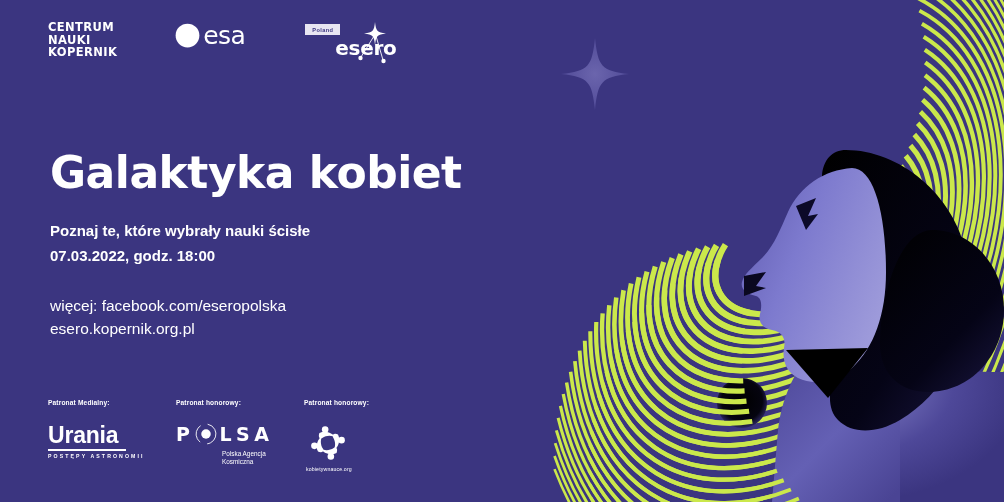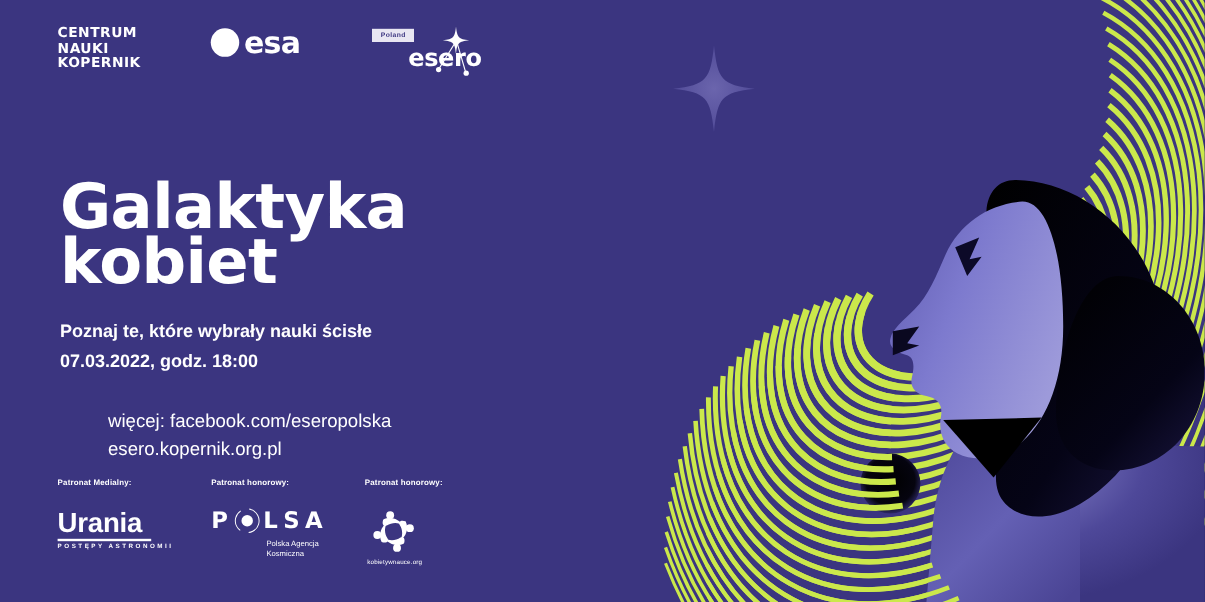--- a/index.html
+++ b/index.html
@@ -55,21 +55,21 @@
   .esa {
     display: flex;
     align-items: center;
     gap: 3px;
     padding-top: 3px;
   }
   .esa-mark { width: 25px; height: 25px; }
   .esa-text {
     color: #ffffff;
     font-family: "DejaVu Sans", sans-serif;
-    font-weight: bold;
+    font-weight: normal;
     font-size: 25px;
     line-height: 25px;
     letter-spacing: -0.6px;
   }
 
   
   .esero { position: relative; width: 96px; height: 48px; }
   .esero-badge {
     position: absolute;
     left: 2px;
@@ -99,41 +99,41 @@
     position: absolute;
     left: 50px;
     top: 150px;
     z-index: 5;
     width: 430px;
   }
   #title {
     color: #ffffff;
     font-family: "DejaVu Sans", sans-serif;
     font-weight: bold;
-    font-size: 52px;
+    font-size: 44px;
     line-height: 46px;
     letter-spacing: -0.5px;
     margin: 0;
   }
   #subtitle-group {
     margin-top: 22px;
     color: #ffffff;
     font-size: 15px;
     line-height: 25px;
     font-weight: bold;
   }
   #subtitle-group .line { display: block; }
   #links-group {
     margin-top: 26px;
     color: #ffffff;
     font-size: 15.5px;
     line-height: 23px;
     font-weight: normal;
   }
-  #links-group .line { display: block; margin-left: 40px; }
+  #links-group .line { display: block; }
 
   
   #partner-row {
     position: absolute;
     left: 48px;
     bottom: 30px;
     display: flex;
     align-items: flex-start;
     z-index: 5;
   }

